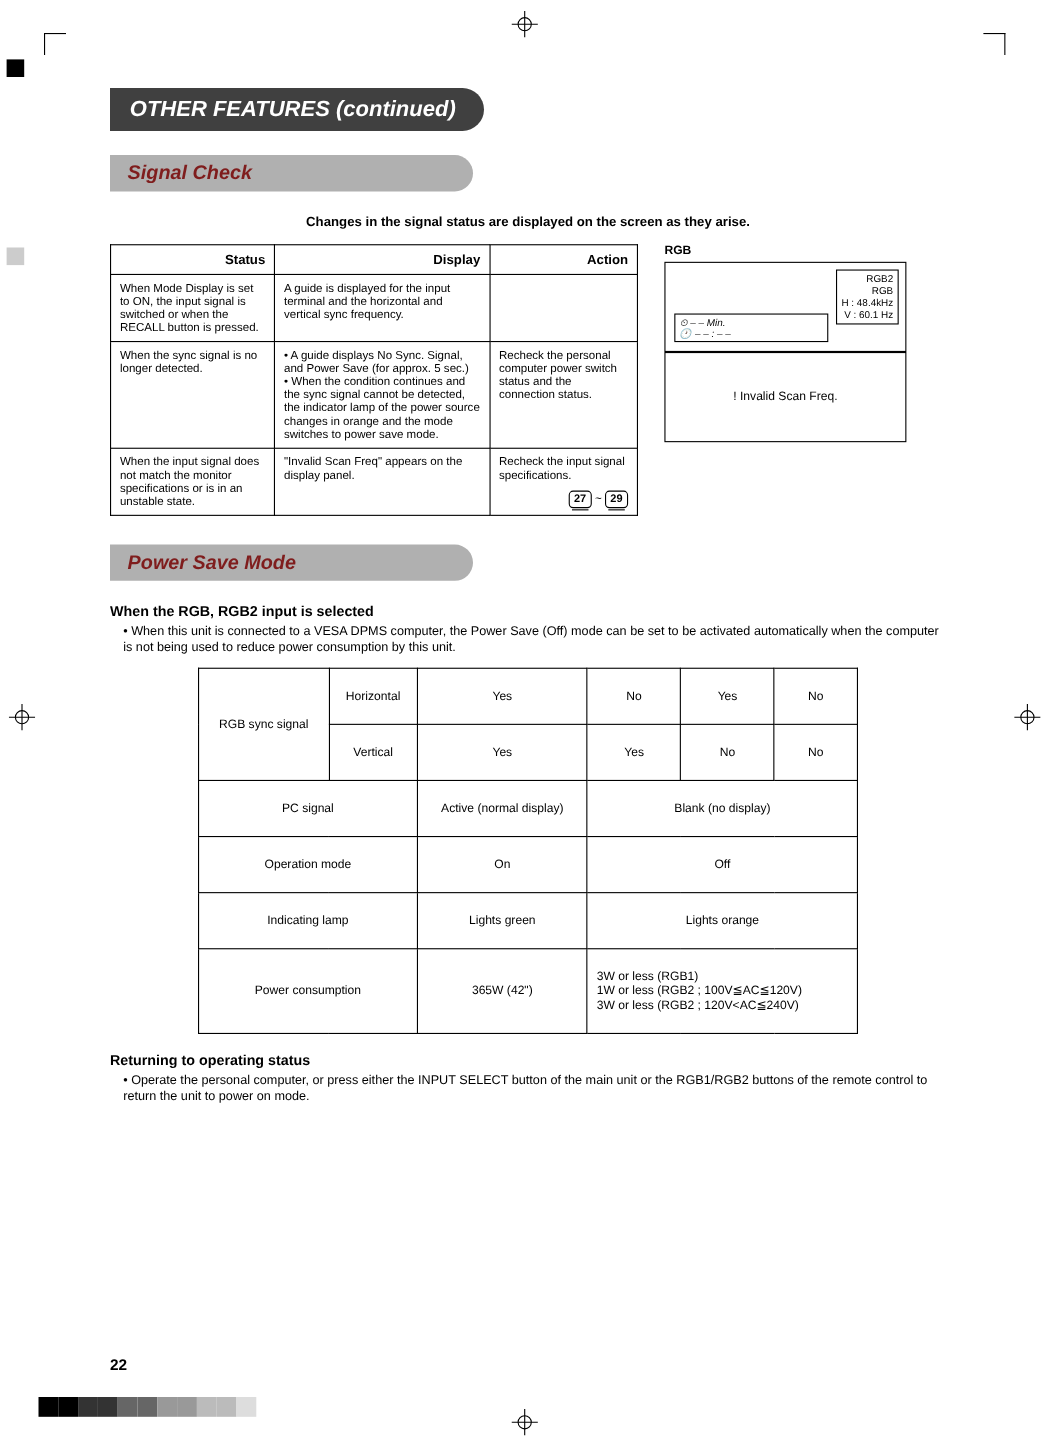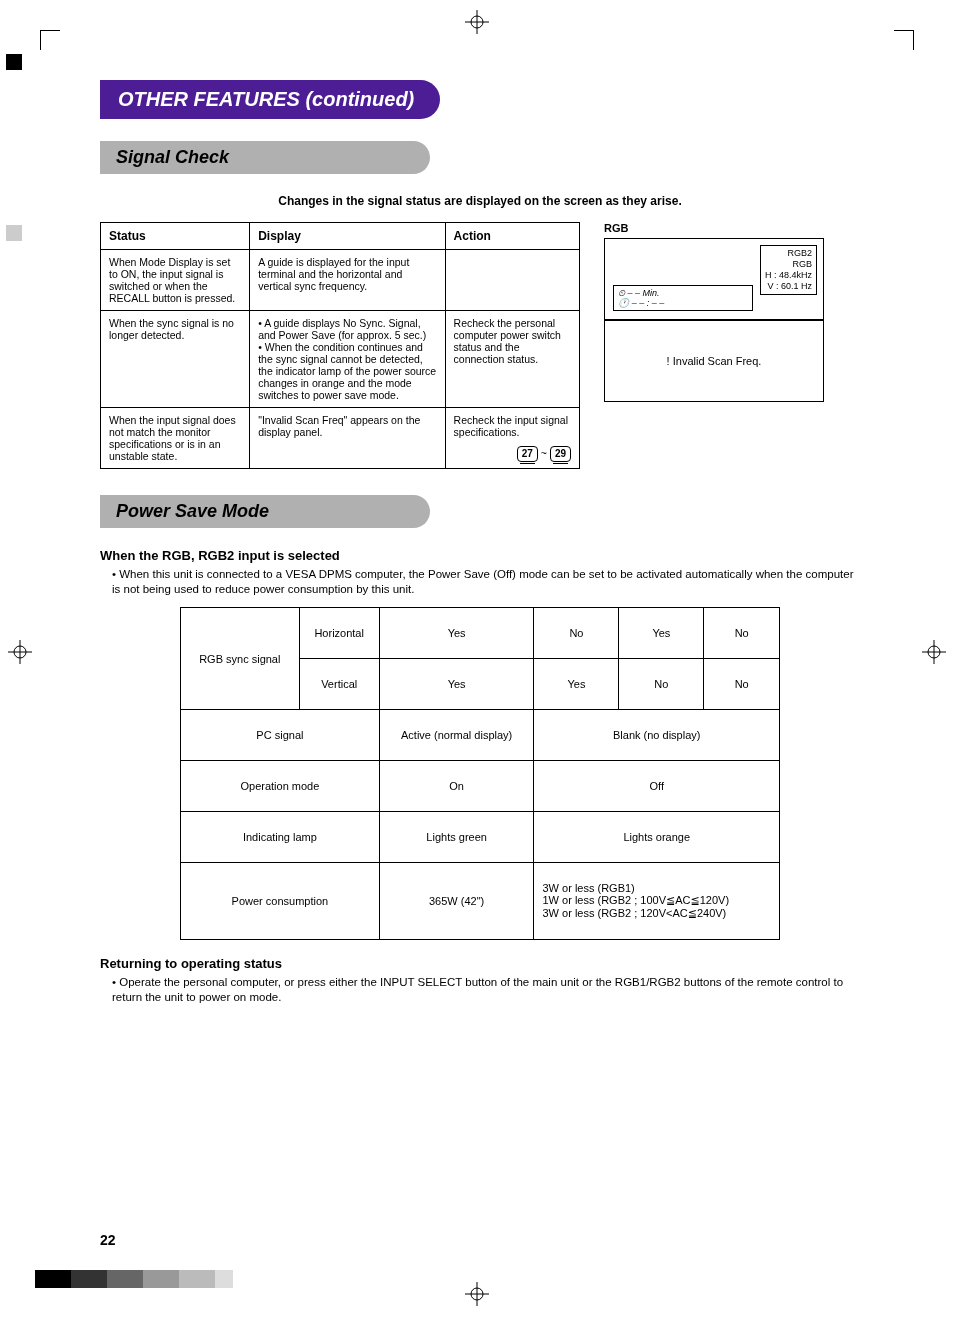--- a/index.html
+++ b/index.html
@@ -26,33 +26,33 @@
   .reg-right { position:absolute; top:640px; right:8px; }
   .regmark svg { width:24px; height:24px; }
 
   .gray-sq { position:absolute; top:225px; left:6px; width:16px; height:16px; background:#ccc; }
   .black-sq { position:absolute; top:54px; left:6px; width:16px; height:16px; background:#000; }
 
   .page { position:absolute; top:80px; left:100px; width:760px; }
 
   .title-pill {
     display:inline-block;
-    background:#4c1d95;
+    background:#404040;
     color:#fff;
     font-weight:bold;
     font-size:20px;
     padding:8px 26px 8px 18px;
     border-radius:0 22px 22px 0;
     margin-bottom:16px;
     font-style:italic;
   }
   .sub-pill {
     display:inline-block;
     background:#b0b0b0;
-    color:#000000;
+    color:#7f1d1d;
     font-weight:bold;
     font-size:18px;
     padding:6px 60px 6px 16px;
     border-radius:0 18px 18px 0;
     margin: 6px 0 10px;
     min-width:330px;
     font-style:italic;
   }
   .lead { font-weight:bold; font-size:12px; margin:10px 0 14px;text-align:center;}
 
@@ -62,21 +62,21 @@
     border-collapse:collapse;
     width:480px;
     font-size:10.5px;
   }
   table.signal th, table.signal td {
     border:1px solid #000;
     padding:6px 8px;
     vertical-align:top;
     text-align:left;
   }
-  table.signal th { text-align:left; font-weight:bold; font-size:12px; }
+  table.signal th { text-align:right; font-weight:bold; font-size:12px; }
   .ref-box {
     display:inline-block;
     border:1px solid #000;
     border-radius:4px;
     padding:0 4px;
     font-weight:bold;
     font-size:10px;
     line-height:14px;
     position:relative;
   }

